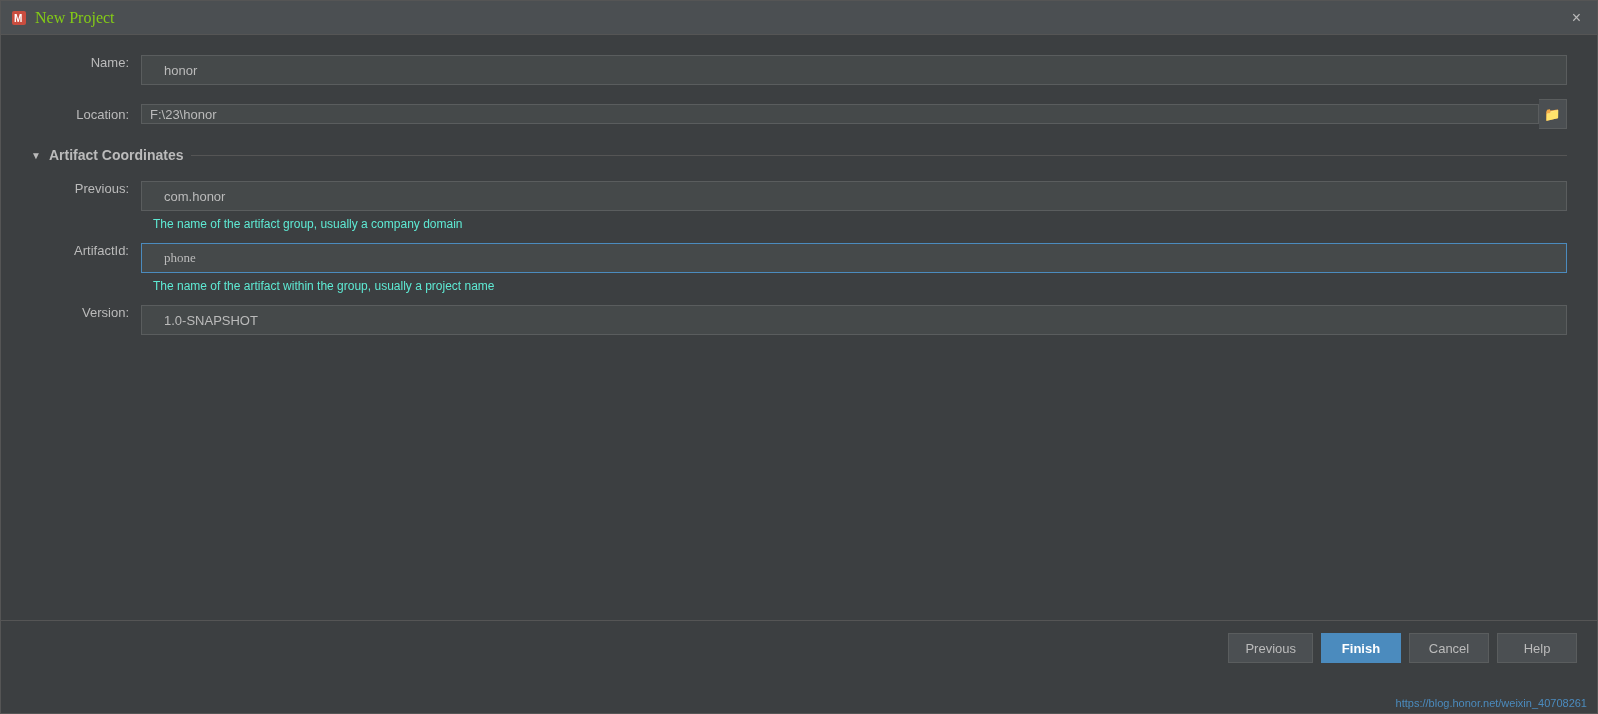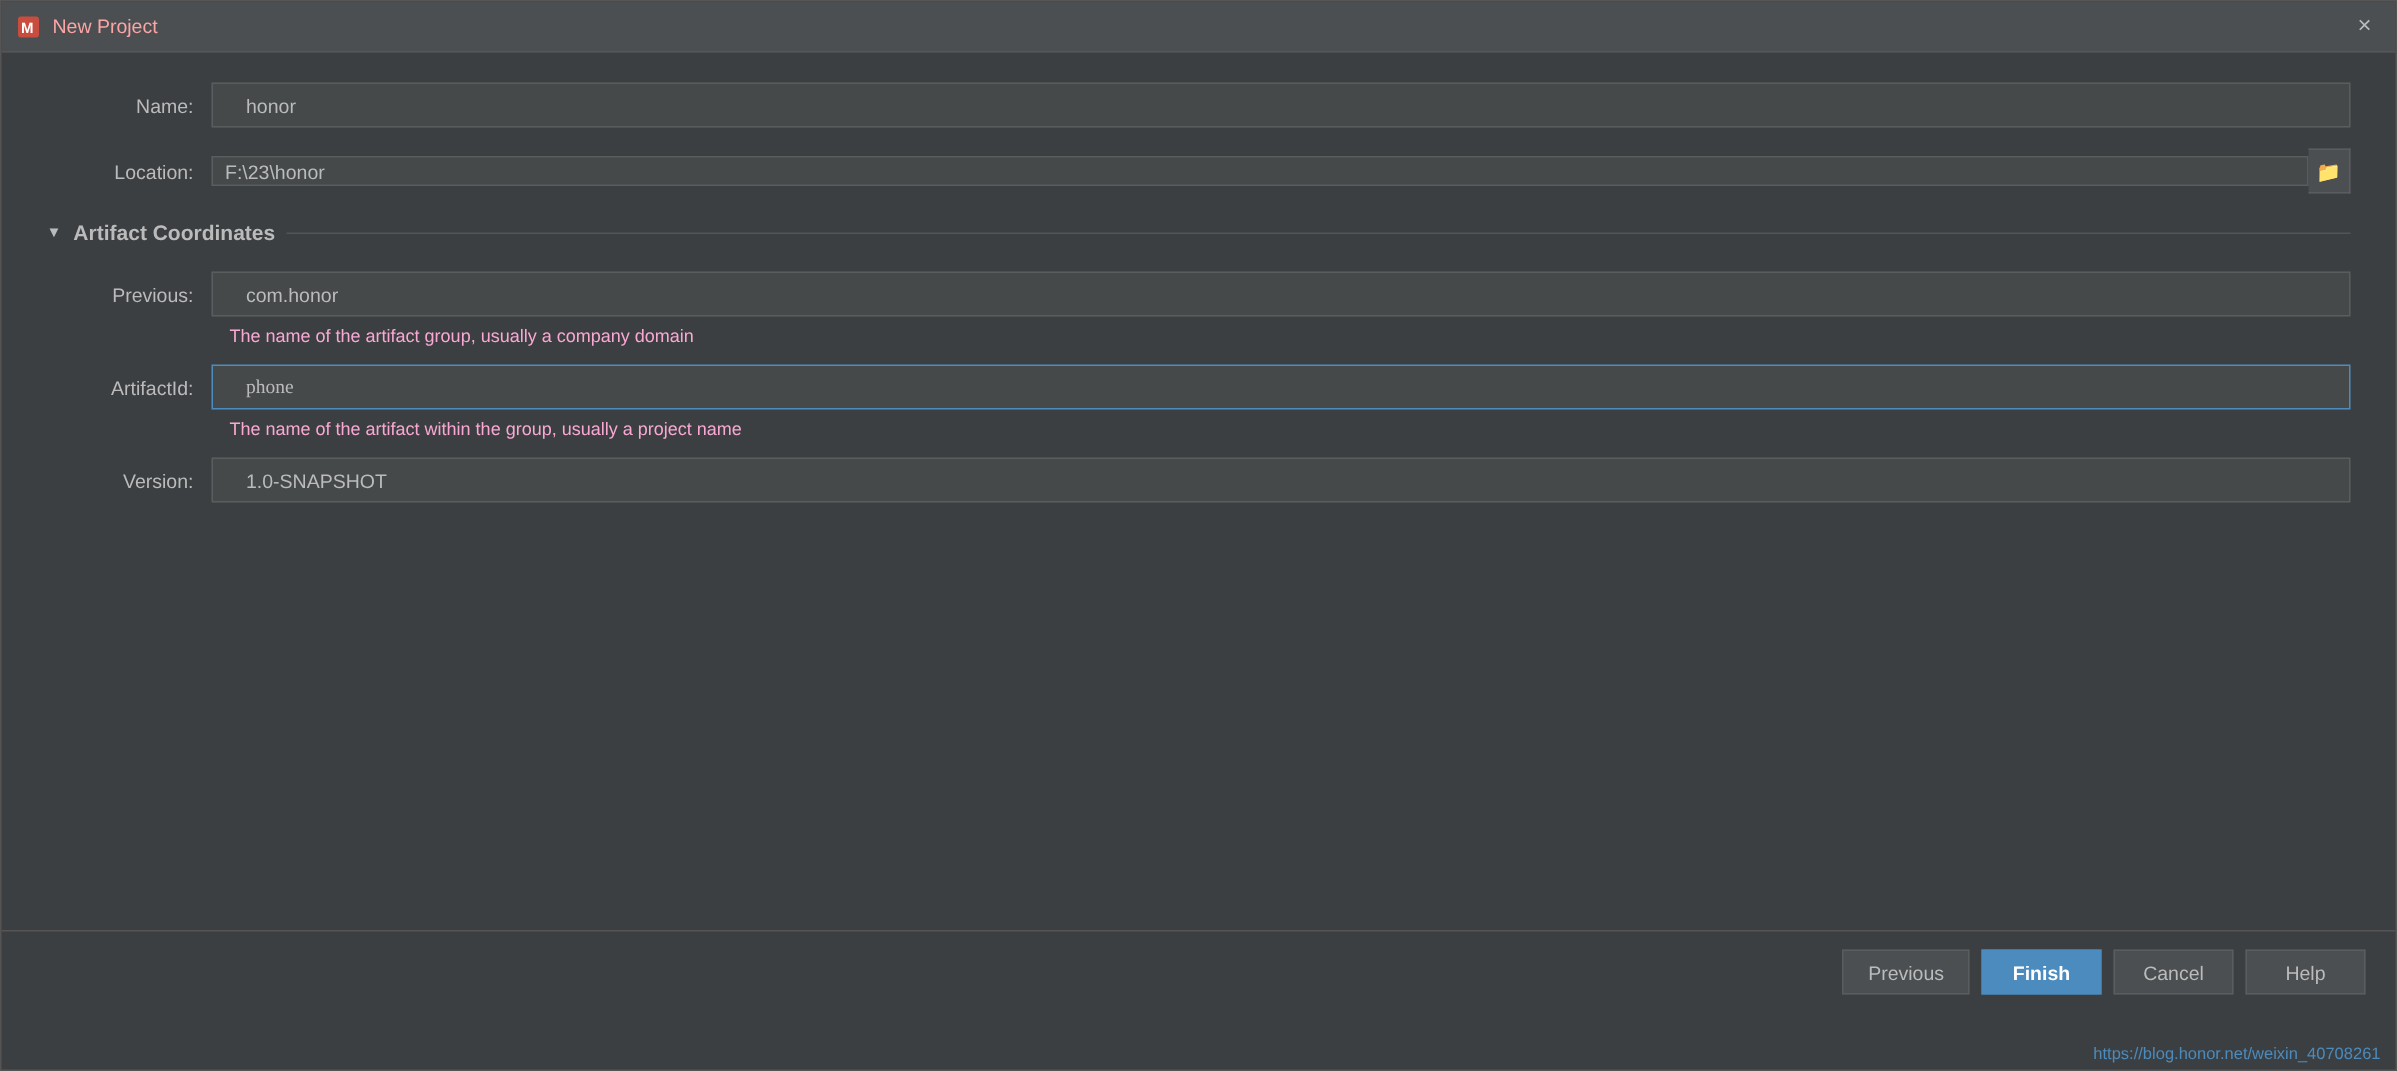--- a/index.html
+++ b/index.html
@@ -55,22 +55,23 @@
       align-items: center;
       justify-content: center;
     }
 
     .app-icon svg {
       width: 16px;
       height: 16px;
     }
 
     .title-text {
-      color: #fca5a5;
-      font-size: 13px;
+      color: #84cc16;
+      font-size: 16px;
+      font-family: Liberation Serif, serif;
     }
 
     .close-btn {
       background: none;
       border: none;
       color: #bbbbbb;
       font-size: 16px;
       cursor: pointer;
       padding: 2px 6px;
       line-height: 1;
@@ -79,21 +80,21 @@
     .dialog-content {
       flex: 1;
       padding: 20px 30px;
       display: flex;
       flex-direction: column;
       gap: 0;
     }
 
     .form-row {
       display: flex;
-      align-items: center;
+      align-items: flex-start;
       margin-bottom: 14px;
     }
 
     .form-label {
       width: 110px;
       text-align: right;
       padding-right: 12px;
       color: #bbbbbb;
       font-size: 13px;
       flex-shrink: 0;
@@ -171,21 +172,21 @@
       font-weight: bold;
     }
 
     .section-line {
       flex: 1;
       height: 1px;
       background: #555555;
     }
 
     .hint-text {
-      color: #f9a8d4;
+      color: #5eead4;
       font-size: 12px;
       margin-left: 122px;
       margin-bottom: 12px;
       margin-top: -8px;
     }
 
     .dialog-footer {
       padding: 12px 20px;
       display: flex;
       justify-content: flex-end;

